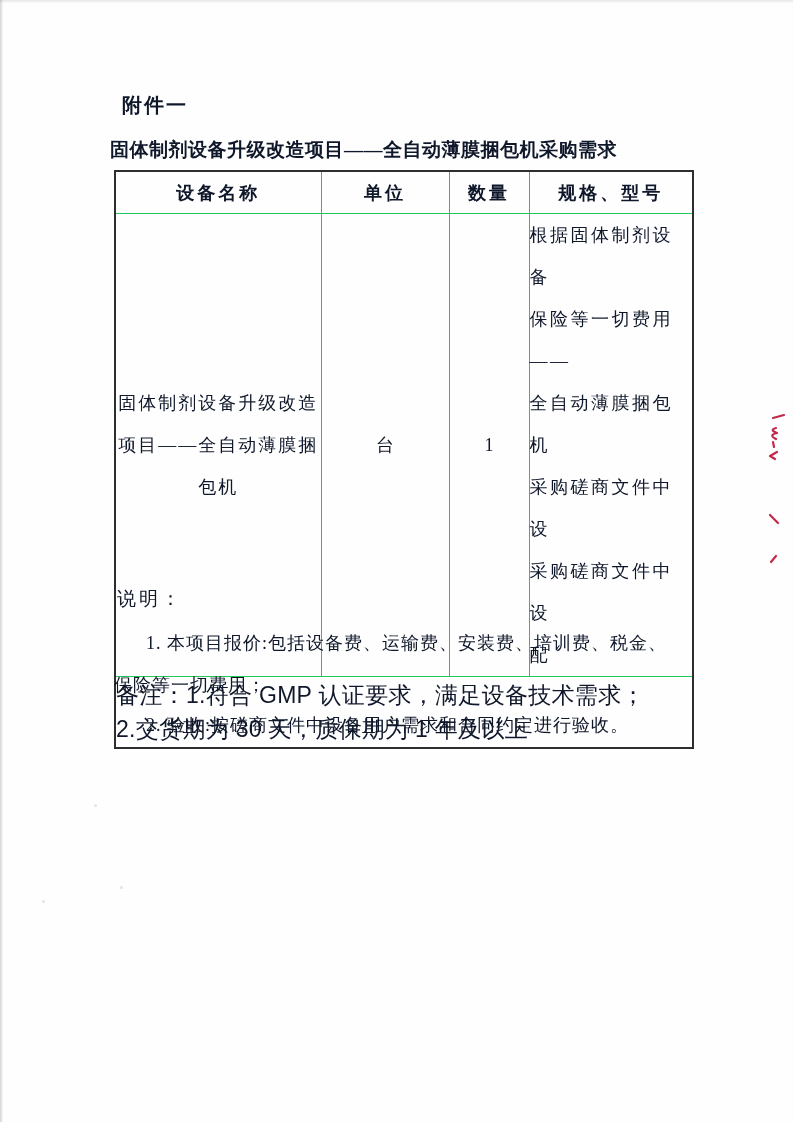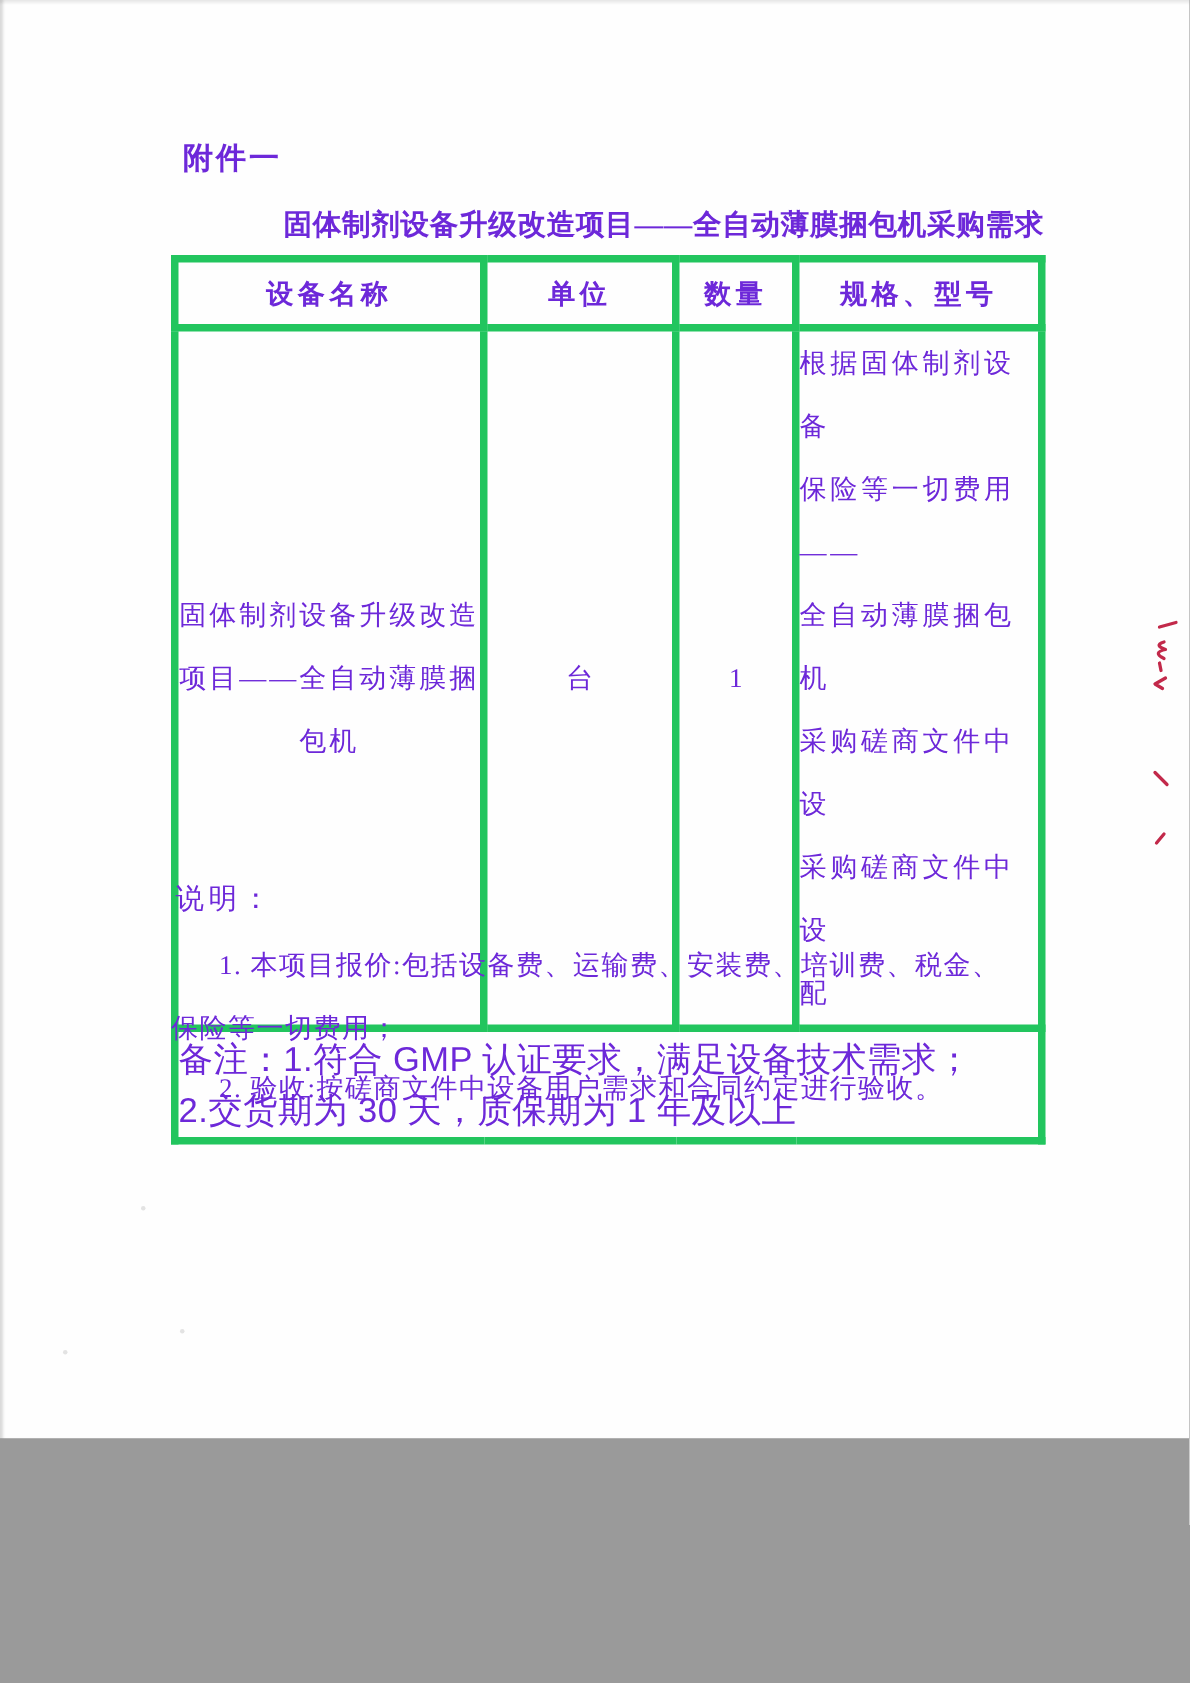--- a/index.html
+++ b/index.html
@@ -1,44 +1,44 @@
 <!DOCTYPE html>
 <html><head>
 <meta charset="utf-8">
 <style>
   html,body { margin:0; padding:0; background:#9a9a9a; }
   .page {
     position:relative;
-    width:793px; height:959px;
+    width:793px; height:1122px;
     margin:0 auto;
     background:#fefefe;
     font-family:"Liberation Serif", serif;
-    color:#6d28d9;
+    color:#0f172a;
     overflow:hidden;
     box-shadow: inset 3px 0 2px -1px rgba(0,0,0,0.14), inset 0 3px 2px -1px rgba(0,0,0,0.08);
   }
   .attachment-label {
     position:absolute; left:122px; top:92px;
     font-family:"Liberation Sans", sans-serif;
     font-size:20px; font-weight:bold; letter-spacing:2px;
   }
   .doc-title {
     position:absolute; left:110px; top:137px; width:586px;
-    text-align:right;
+    text-align:left;
     font-size:19px; font-weight:bold; letter-spacing:0.5px;
     white-space:nowrap;
   }
   table.req-table {
     position:absolute; left:114px; top:170px;
     width:578px;
     border-collapse:collapse; table-layout:fixed;
     border:2px solid #2e2e2e;
   }
   table.req-table th, table.req-table td {
-    border:5px solid #22c55e;
+    border:1px solid #22c55e;
     font-weight:normal;
     padding:0;
   }
   table.req-table th {
     height:41px;
     font-size:18px; font-weight:bold; letter-spacing:3px;
     text-align:center; vertical-align:middle;
   }
   td.cell-name {
     height:250px;

